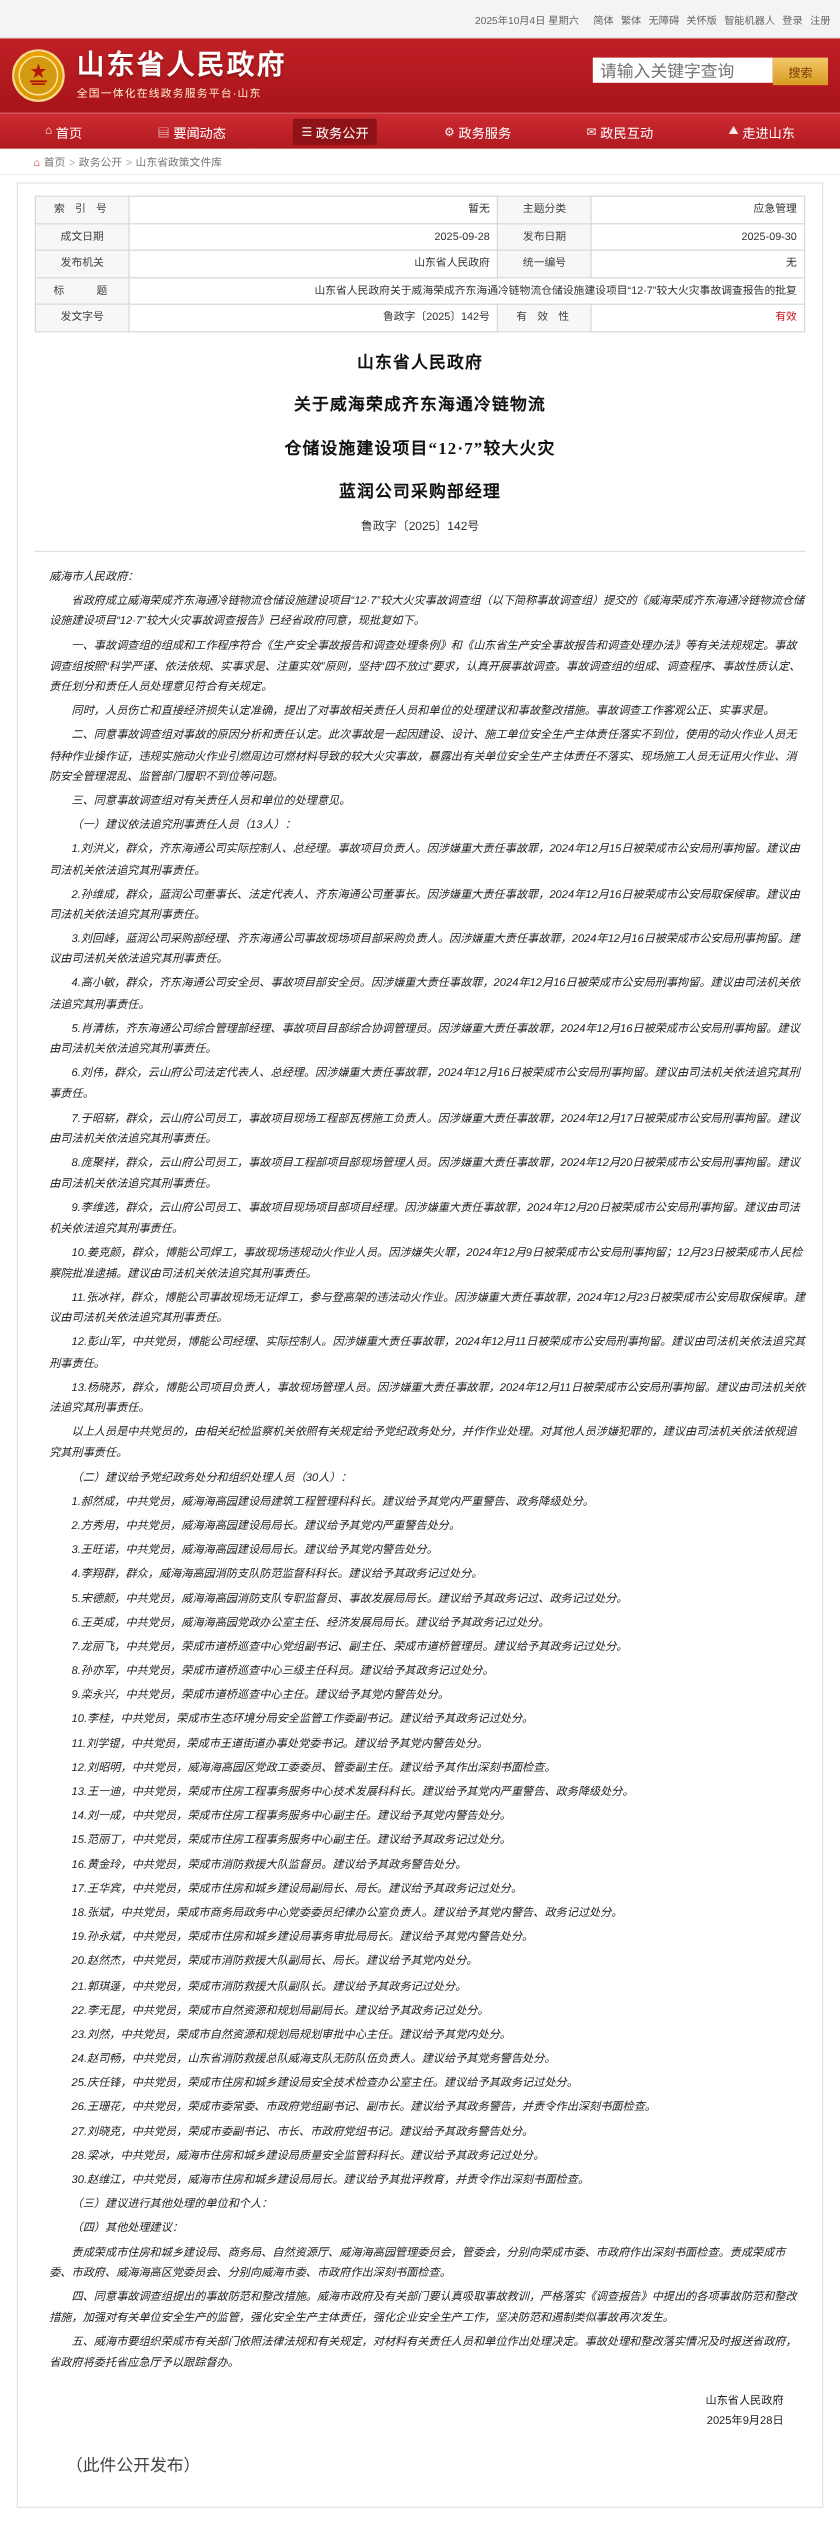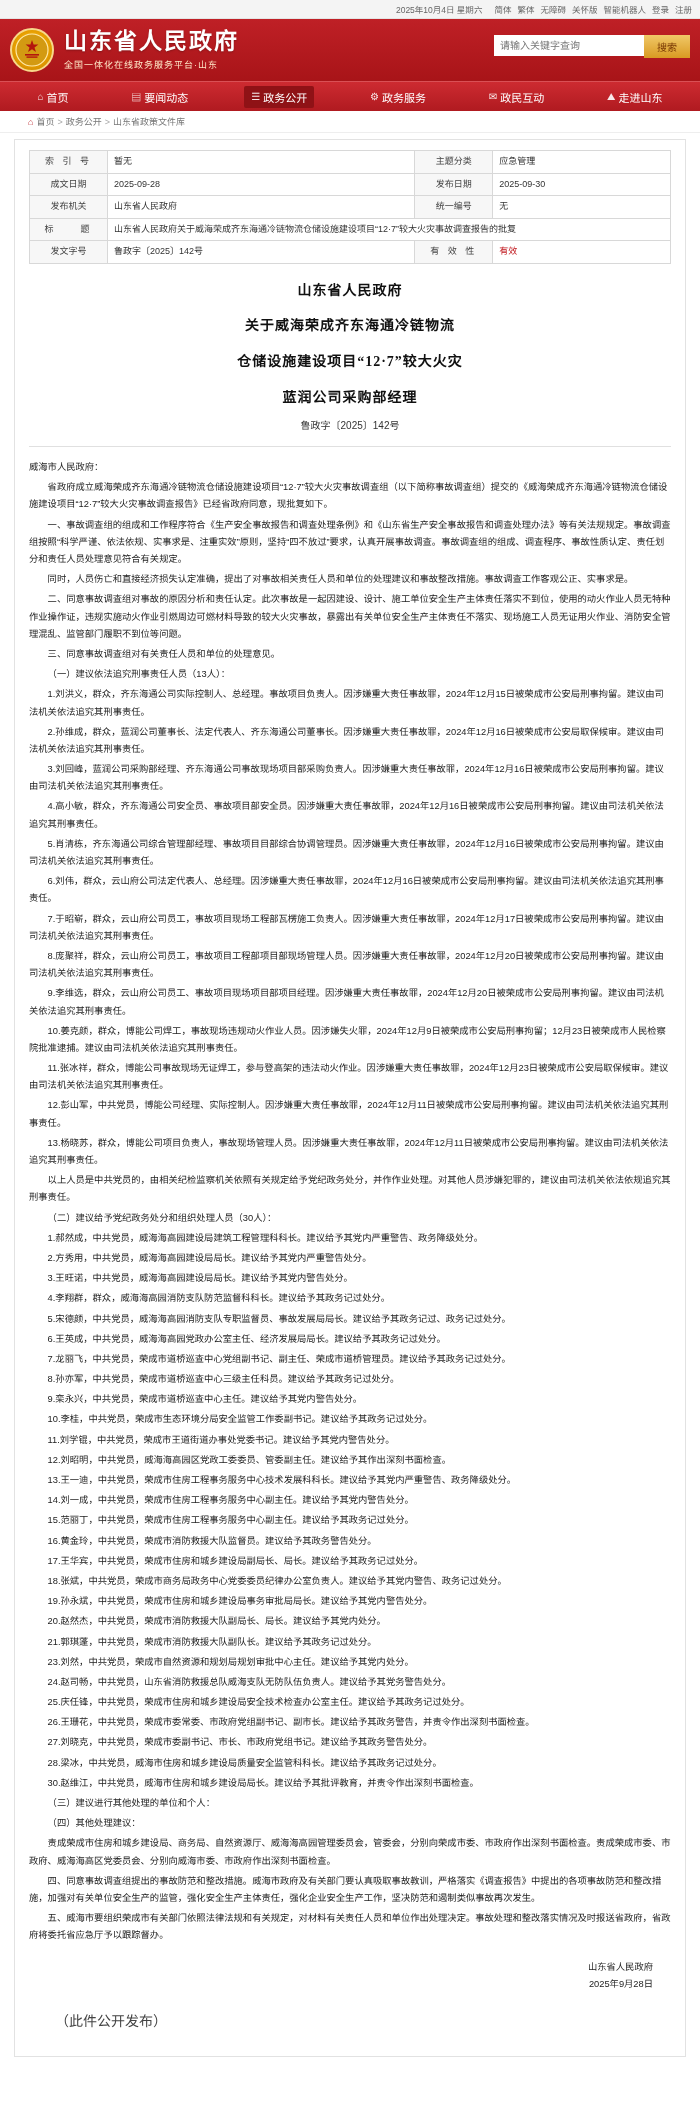--- a/index.html
+++ b/index.html
@@ -9,21 +9,21 @@
     width:700px;
     font-family:"Liberation Sans", sans-serif;
     background:#ffffff;
     color:#222;
     font-size:12px;
   }
   
   .topbar {
     background:#f4f4f4;
     border-bottom:1px solid #e4e4e4;
-    height:19px;
+    height:32px;
     display:flex;
     align-items:center;
     justify-content:flex-end;
     padding:0 8px;
     font-size:8.5px;
     color:#666;
   }
   .topbar .tb-item { margin-left:6px; white-space:nowrap; }
   .topbar .tb-date { margin-right:6px; }
 
@@ -69,21 +69,21 @@
     top:16px;
     display:flex;
     height:21px;
   }
   .search-input {
     width:150px;
     height:21px;
     border:none;
     outline:none;
     padding:1px 6px;
-    font-size:10px;
+    font-size:14px;
     color:#888;
     background:#fff;
   }
   .search-btn {
     width:46px;height:23px;
     background:#e8b54b;
     background:linear-gradient(180deg,#f0c868,#d99a22);
     color:#7a3a05;
     border:none;
     font-size:10px;
@@ -146,20 +146,21 @@
     border-collapse:collapse;
     font-size:9px;
     color:#333;
     margin-bottom:14px;
   }
   table.meta td {
     border:1px solid #d8d8d8;
     padding:4px 6px;
     line-height:1.5;
     vertical-align:middle;
+    text-align:right;
   }
   table.meta td.lbl {
     width:78px;
     background:#f7f7f7;
     color:#444;
     text-align:center;
     letter-spacing:3px;
   }
   table.meta td.lbl.nosp { letter-spacing:0; }
   .valid { color:#c0161c; }
@@ -178,21 +179,21 @@
   .doc-number {
     text-align:center;
     font-size:10px;
     color:#333;
     margin:6px 0 14px 0;
   }
   .hr-thin { border:0; border-top:1px solid #e0e0e0; margin:10px 0 12px 0; }
 
   
   .body-text { font-size:9.3px; line-height:1.85; color:#222; }
-  .body-text p { margin:0 0 3px 0; }
+  .body-text p { margin:0 0 3px 12px;font-style:italic; }
   .p-indent { text-indent:2em; }
   .sig {
     text-align:right;
     font-size:9.3px;
     line-height:1.9;
     margin-top:14px;
     padding-right:18px;
   }
   .pub-note {
     margin-top:16px;
@@ -354,20 +355,21 @@
     <p class="p-indent">12.刘昭明，中共党员，威海海高园区党政工委委员、管委副主任。建议给予其作出深刻书面检查。</p>
     <p class="p-indent">13.王一迪，中共党员，荣成市住房工程事务服务中心技术发展科科长。建议给予其党内严重警告、政务降级处分。</p>
     <p class="p-indent">14.刘一成，中共党员，荣成市住房工程事务服务中心副主任。建议给予其党内警告处分。</p>
     <p class="p-indent">15.范丽丁，中共党员，荣成市住房工程事务服务中心副主任。建议给予其政务记过处分。</p>
     <p class="p-indent">16.黄金玲，中共党员，荣成市消防救援大队监督员。建议给予其政务警告处分。</p>
     <p class="p-indent">17.王华宾，中共党员，荣成市住房和城乡建设局副局长、局长。建议给予其政务记过处分。</p>
     <p class="p-indent">18.张斌，中共党员，荣成市商务局政务中心党委委员纪律办公室负责人。建议给予其党内警告、政务记过处分。</p>
     <p class="p-indent">19.孙永斌，中共党员，荣成市住房和城乡建设局事务审批局局长。建议给予其党内警告处分。</p>
     <p class="p-indent">20.赵然杰，中共党员，荣成市消防救援大队副局长、局长。建议给予其党内处分。</p>
     <p class="p-indent">21.郭琪蓬，中共党员，荣成市消防救援大队副队长。建议给予其政务记过处分。</p>
+    <p class="p-indent">22.李无昆，中共党员，荣成市自然资源和规划局副局长。建议给予其政务记过处分。</p>
     <p class="p-indent">23.刘然，中共党员，荣成市自然资源和规划局规划审批中心主任。建议给予其党内处分。</p>
     <p class="p-indent">24.赵司畅，中共党员，山东省消防救援总队威海支队无防队伍负责人。建议给予其党务警告处分。</p>
     <p class="p-indent">25.庆任锋，中共党员，荣成市住房和城乡建设局安全技术检查办公室主任。建议给予其政务记过处分。</p>
     <p class="p-indent">26.王珊花，中共党员，荣成市委常委、市政府党组副书记、副市长。建议给予其政务警告，并责令作出深刻书面检查。</p>
     <p class="p-indent">27.刘晓克，中共党员，荣成市委副书记、市长、市政府党组书记。建议给予其政务警告处分。</p>
     <p class="p-indent">28.梁冰，中共党员，威海市住房和城乡建设局质量安全监管科科长。建议给予其政务记过处分。</p>
     <p class="p-indent">30.赵维江，中共党员，威海市住房和城乡建设局局长。建议给予其批评教育，并责令作出深刻书面检查。</p>
 
     <p class="p-indent">（三）建议进行其他处理的单位和个人：</p>
 

